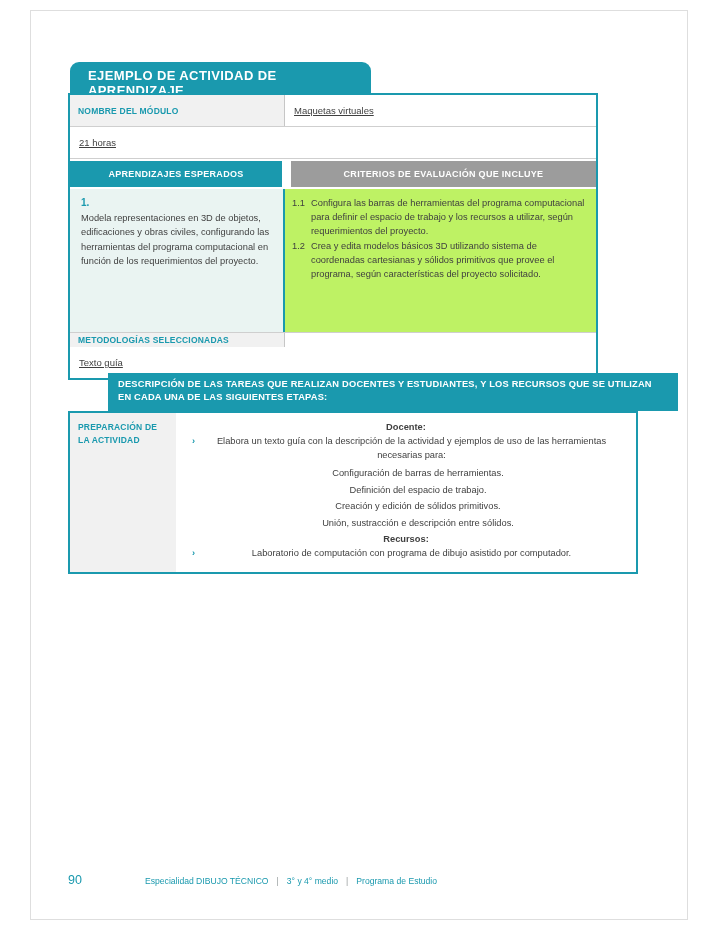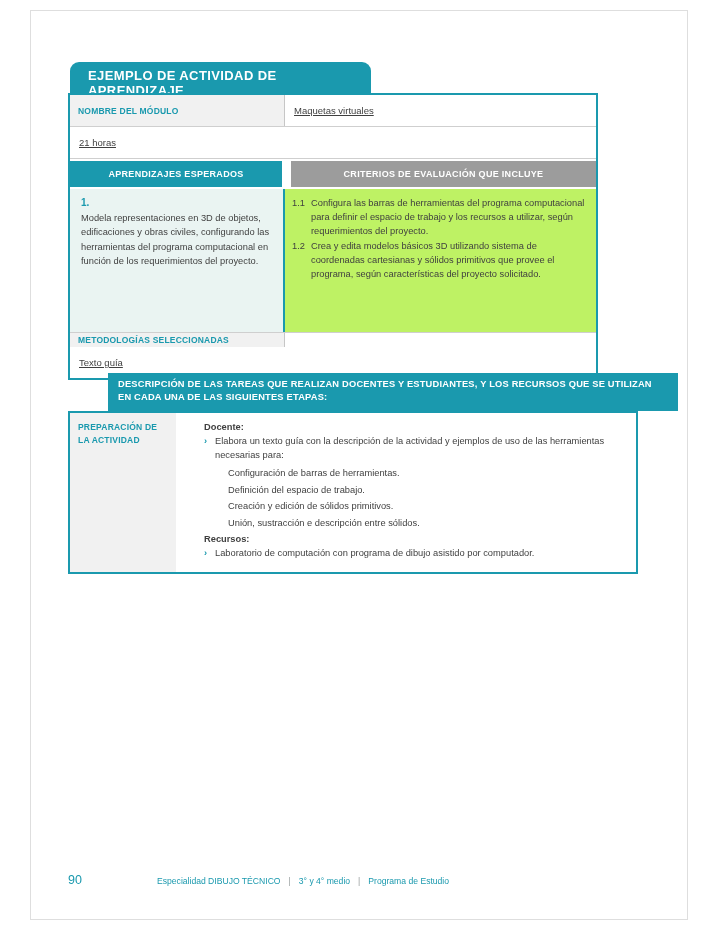--- a/index.html
+++ b/index.html
@@ -64,39 +64,39 @@
   .method-row{display:flex;border-top:1px solid var(--rule);min-height:27px;flex-direction:column;}
   
   .band{
     position:absolute;left:68px;top:373px;width:570px;
     background:var(--teal);color:#fff;font-weight:bold;font-size:9.3px;
     line-height:1.45;letter-spacing:.2px;padding:5px 14px 6px 10px;margin-left:40px;
   }
   
   .table2{
     position:absolute;left:68px;top:411px;width:570px;height:163px;
-    border:2px solid var(--teal);display:flex;background:#fff;gap:16px;
+    border:2px solid var(--teal);display:flex;background:#fff;
   }
   .prep-label{
     width:106px;background:var(--label-bg);color:var(--teal);
     font-weight:bold;font-size:8.5px;line-height:1.55;letter-spacing:.2px;
     padding:8px 8px;
   }
-  .prep-content{flex:1;padding:7px 12px 8px 12px;font-size:9.3px;}
+  .prep-content{flex:1;padding:7px 12px 8px 12px;font-size:9.3px;text-align:center;}
   .prep-heading{font-weight:bold;margin:2px 0 3px 0;}
   .bullet-line{display:flex;line-height:1.5;margin-bottom:2px;}
   .bullet{color:var(--teal);width:11px;flex:none;font-weight:bold;}
   .bullet-text{flex:1;}
   .sub-list{padding-left:24px;}
   .sub-item{line-height:1.8;}
   .recursos-block{}
   
   .footer{position:absolute;left:68px;top:873px;display:flex;align-items:baseline;color:var(--teal);}
   .page-num{font-size:12.5px;width:77px;flex:none;}
-  .breadcrumb{font-size:8.6px;display:flex;align-items:center;margin-left:12px;}
+  .breadcrumb{font-size:8.6px;display:flex;align-items:center;}
   .crumb-sep{color:#9aa0a0;margin:0 8px;}
 </style>
 </head>
 <body>
 
 <div class="page-border"></div>
 
 <div class="tab">
   <span>EJEMPLO DE ACTIVIDAD DE APRENDIZAJE</span>
 </div>

